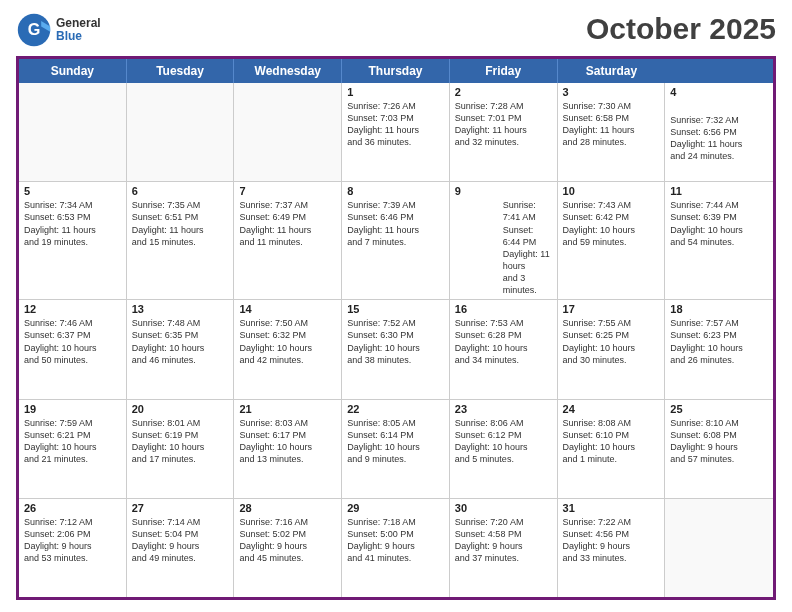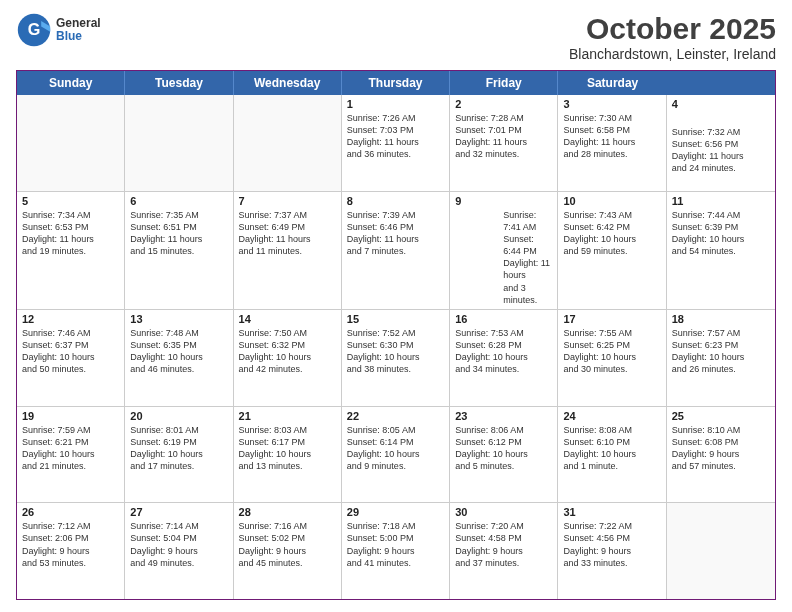--- a/index.html
+++ b/index.html
@@ -51,21 +51,21 @@
     }
     .title-block h2 {
       font-size: 14px;
       font-weight: normal;
       color: #333;
     }
     .calendar {
       flex: 1;
       display: flex;
       flex-direction: column;
-      border: 1px solid #701a75;
+      border: 3px solid #701a75;
     }
     .cal-header-row {
       display: grid;
       grid-template-columns: repeat(7, 1fr);
       background: #3366aa;
     }
     .cal-header-cell {
       color: #fff;
       font-weight: bold;
       font-size: 12px;
@@ -119,21 +119,20 @@
         <text x="20" y="26" text-anchor="middle" fill="white" font-size="18" font-weight="bold">G</text>
         <polygon points="28,10 38,16 38,22 28,16" fill="#5aabee"></polygon>
       </svg>
       <div class="logo-text">
         <span>General</span>
         <span>Blue</span>
       </div>
     </div>
     <div class="title-block">
       <h1>October 2025</h1>
-      <h2>Blanchardstown, Leinster, Ireland</h2>
     </div>
   </div>
 
   <div class="calendar">
     <div class="cal-header-row">
     <div class="cal-header-cell">Sunday</div>
         <div class="cal-header-cell">Tuesday</div>
         <div class="cal-header-cell">Wednesday</div>
         <div class="cal-header-cell">Thursday</div>
         <div class="cal-header-cell">Friday</div>

